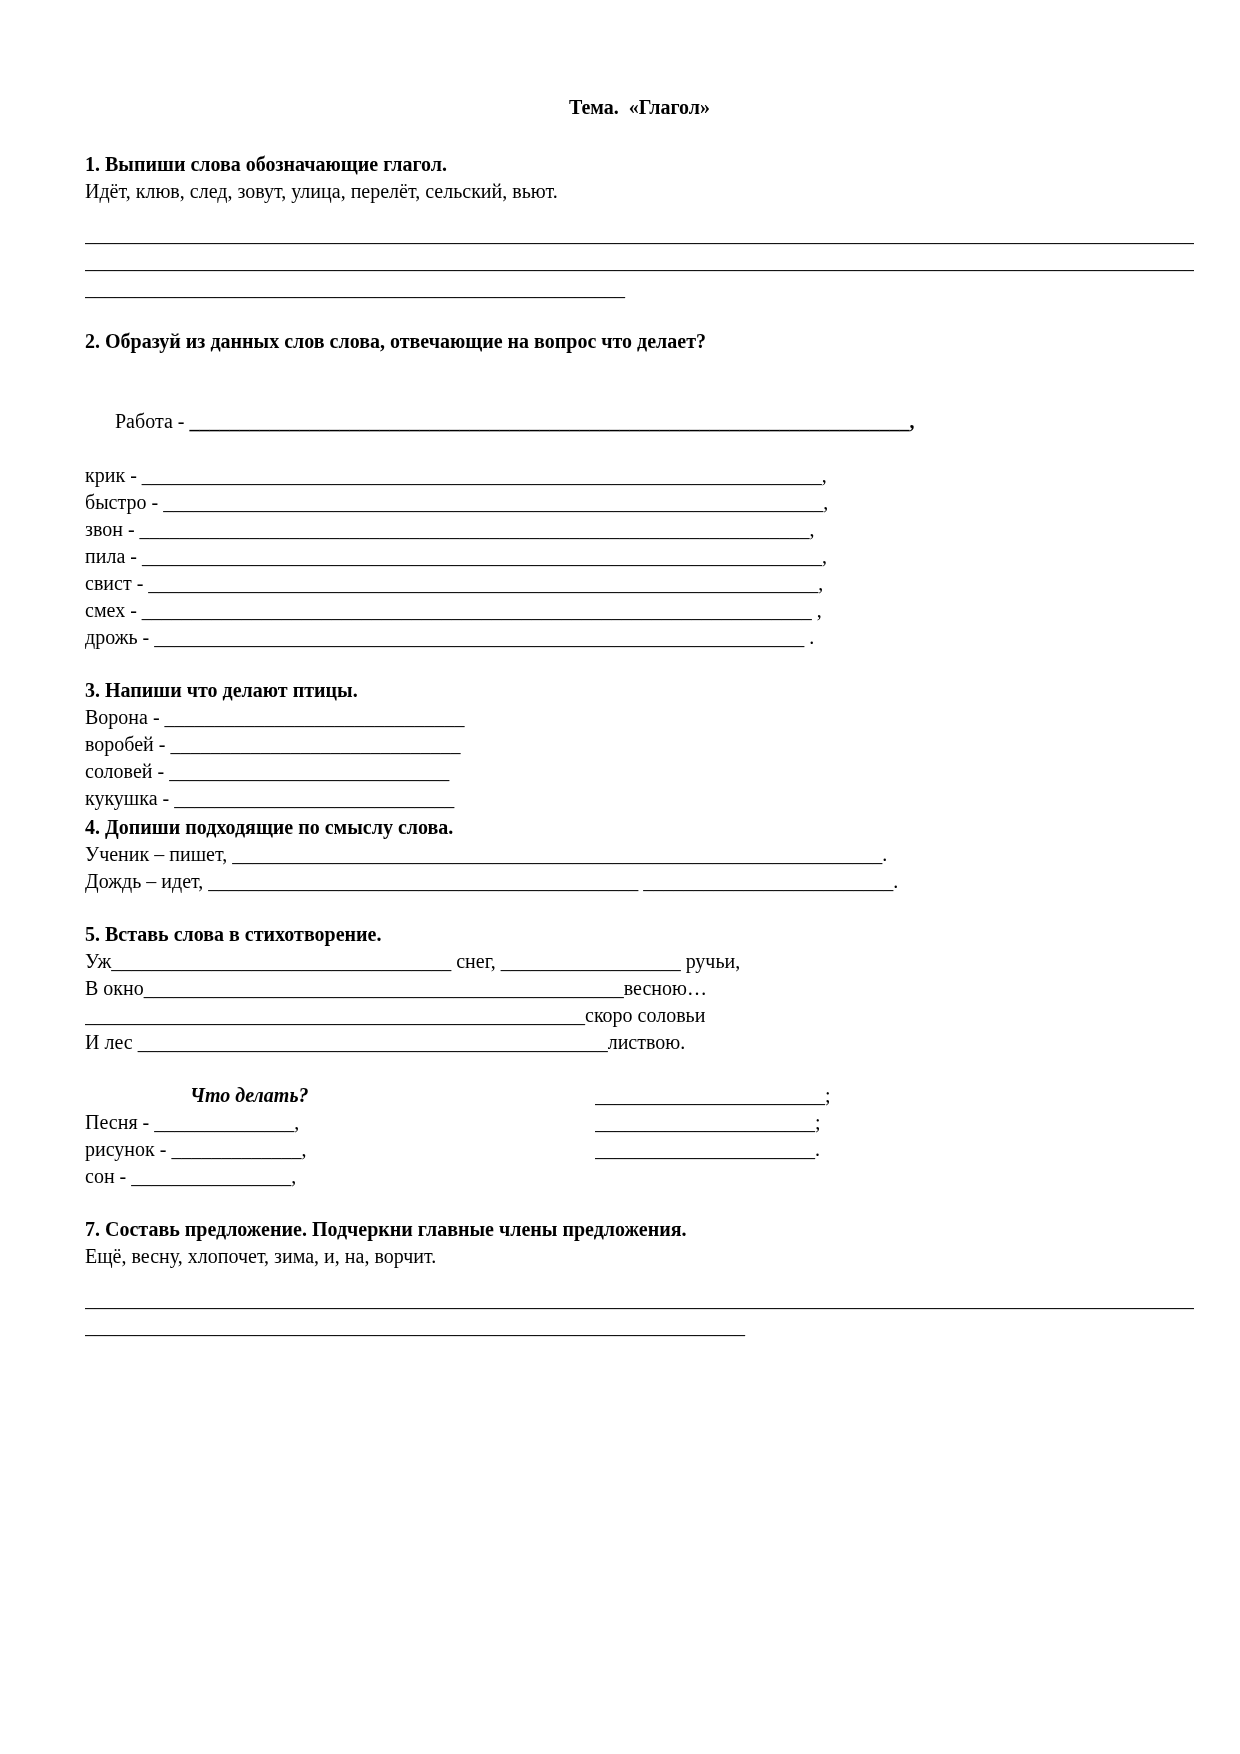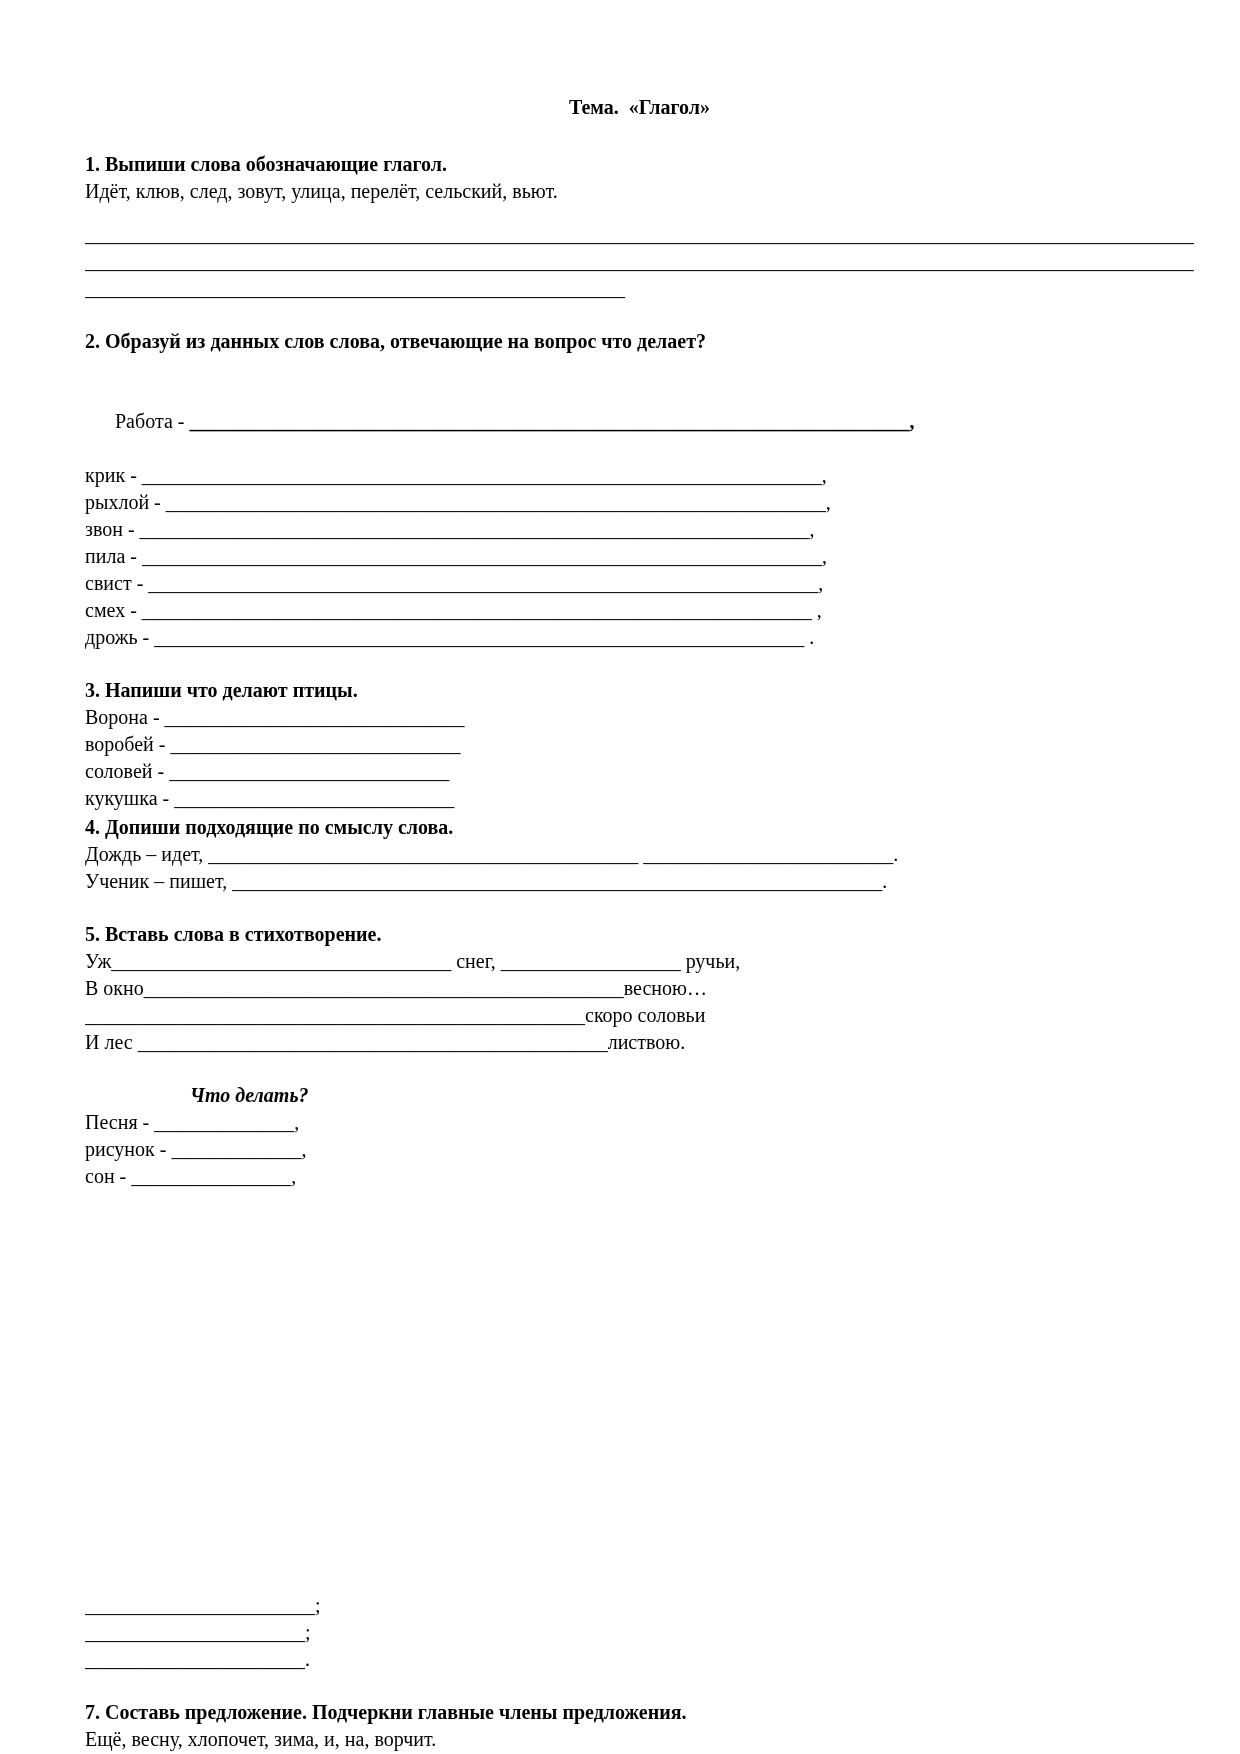--- a/index.html
+++ b/index.html
@@ -41,21 +41,20 @@
   .section.tight { margin-top: 2px; }
   .lines-block { margin-top: 16px; }
   .first-gap { margin-top: 26px; }
   .bold { font-weight: bold; }
   .para {
     white-space: normal;
     line-height: 27px;
   }
   .ex6-cols {
     display: flex;
-    flex-direction: column;
   }
   .ex6-left { flex: 0 0 510px; }
   .ex6-right { flex: 1 1 auto; }
   .ex6-header {
     font-weight: bold;
     font-style: italic;
     white-space: pre;
     line-height: 27px;
   }
   .ex6-left .ex6-header { padding-left: 105px; }
@@ -78,40 +77,40 @@
       <div class="line-row">______________________________________________________</div>
     </div>
   </section>
 
   <section class="section">
     <div class="heading">2. Образуй из данных слов слова, отвечающие на вопрос что делает?</div>
     <div class="line-row first-gap">
       <span>Работа - </span><span class="bold">________________________________________________________________________,</span>
     </div>
     <div class="line-row">крик - ____________________________________________________________________,</div>
-    <div class="line-row">рыхлой - __________________________________________________________________,</div>
+    <div class="line-row">быстро - __________________________________________________________________,</div>
     <div class="line-row">звон - ___________________________________________________________________,</div>
     <div class="line-row">пила - ____________________________________________________________________,</div>
     <div class="line-row">свист - ___________________________________________________________________,</div>
     <div class="line-row">смех - ___________________________________________________________________ ,</div>
     <div class="line-row">дрожь - _________________________________________________________________ .</div>
   </section>
 
   <section class="section">
     <div class="heading">3. Напиши что делают птицы.</div>
     <div class="line-row">Ворона - ______________________________</div>
     <div class="line-row">воробей - _____________________________</div>
     <div class="line-row">соловей - ____________________________</div>
     <div class="line-row">кукушка - ____________________________</div>
   </section>
 
   <section class="section tight">
     <div class="heading">4. Допиши подходящие по смыслу слова.</div>
+    <div class="line-row">Ученик – пишет, _________________________________________________________________.</div>
     <div class="line-row">Дождь – идет, ___________________________________________ _________________________.</div>
-    <div class="line-row">Ученик – пишет, _________________________________________________________________.</div>
   </section>
 
   <section class="section">
     <div class="heading">5. Вставь слова в стихотворение.</div>
     <div class="line-row">Уж__________________________________ снег, __________________ ручьи,</div>
     <div class="line-row">В окно________________________________________________весною…</div>
     <div class="line-row">__________________________________________________скоро соловьи</div>
     <div class="line-row">И лес _______________________________________________листвою.</div>
   </section>
 

